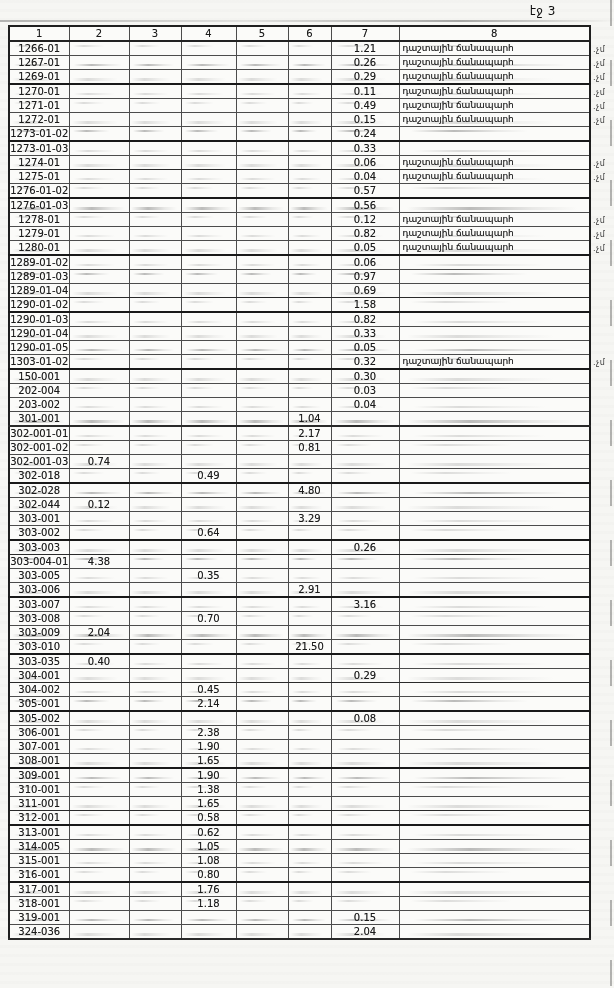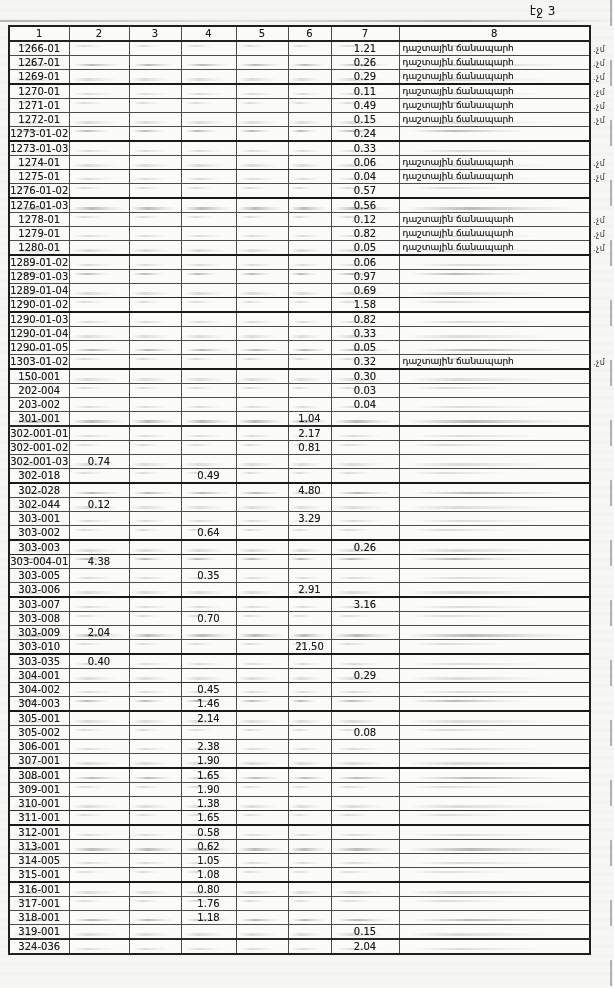--- a/index.html
+++ b/index.html
@@ -602,30 +602,20 @@
     <td class="c1">304-002</td>
     <td class="c2"></td>
     <td class="c3"></td>
     <td class="c4">0.45</td>
     <td class="c5"></td>
     <td class="c6"></td>
     <td class="c7"></td>
     <td class="c8"></td>
   </tr>
 
-  <tr>
-    <td class="c1">304-003</td>
-    <td class="c2"></td>
-    <td class="c3"></td>
-    <td class="c4">1.46</td>
-    <td class="c5"></td>
-    <td class="c6"></td>
-    <td class="c7"></td>
-    <td class="c8"></td>
-  </tr>
 
   <tr>
     <td class="c1">305-001</td>
     <td class="c2"></td>
     <td class="c3"></td>
     <td class="c4">2.14</td>
     <td class="c5"></td>
     <td class="c6"></td>
     <td class="c7"></td>
     <td class="c8"></td>

